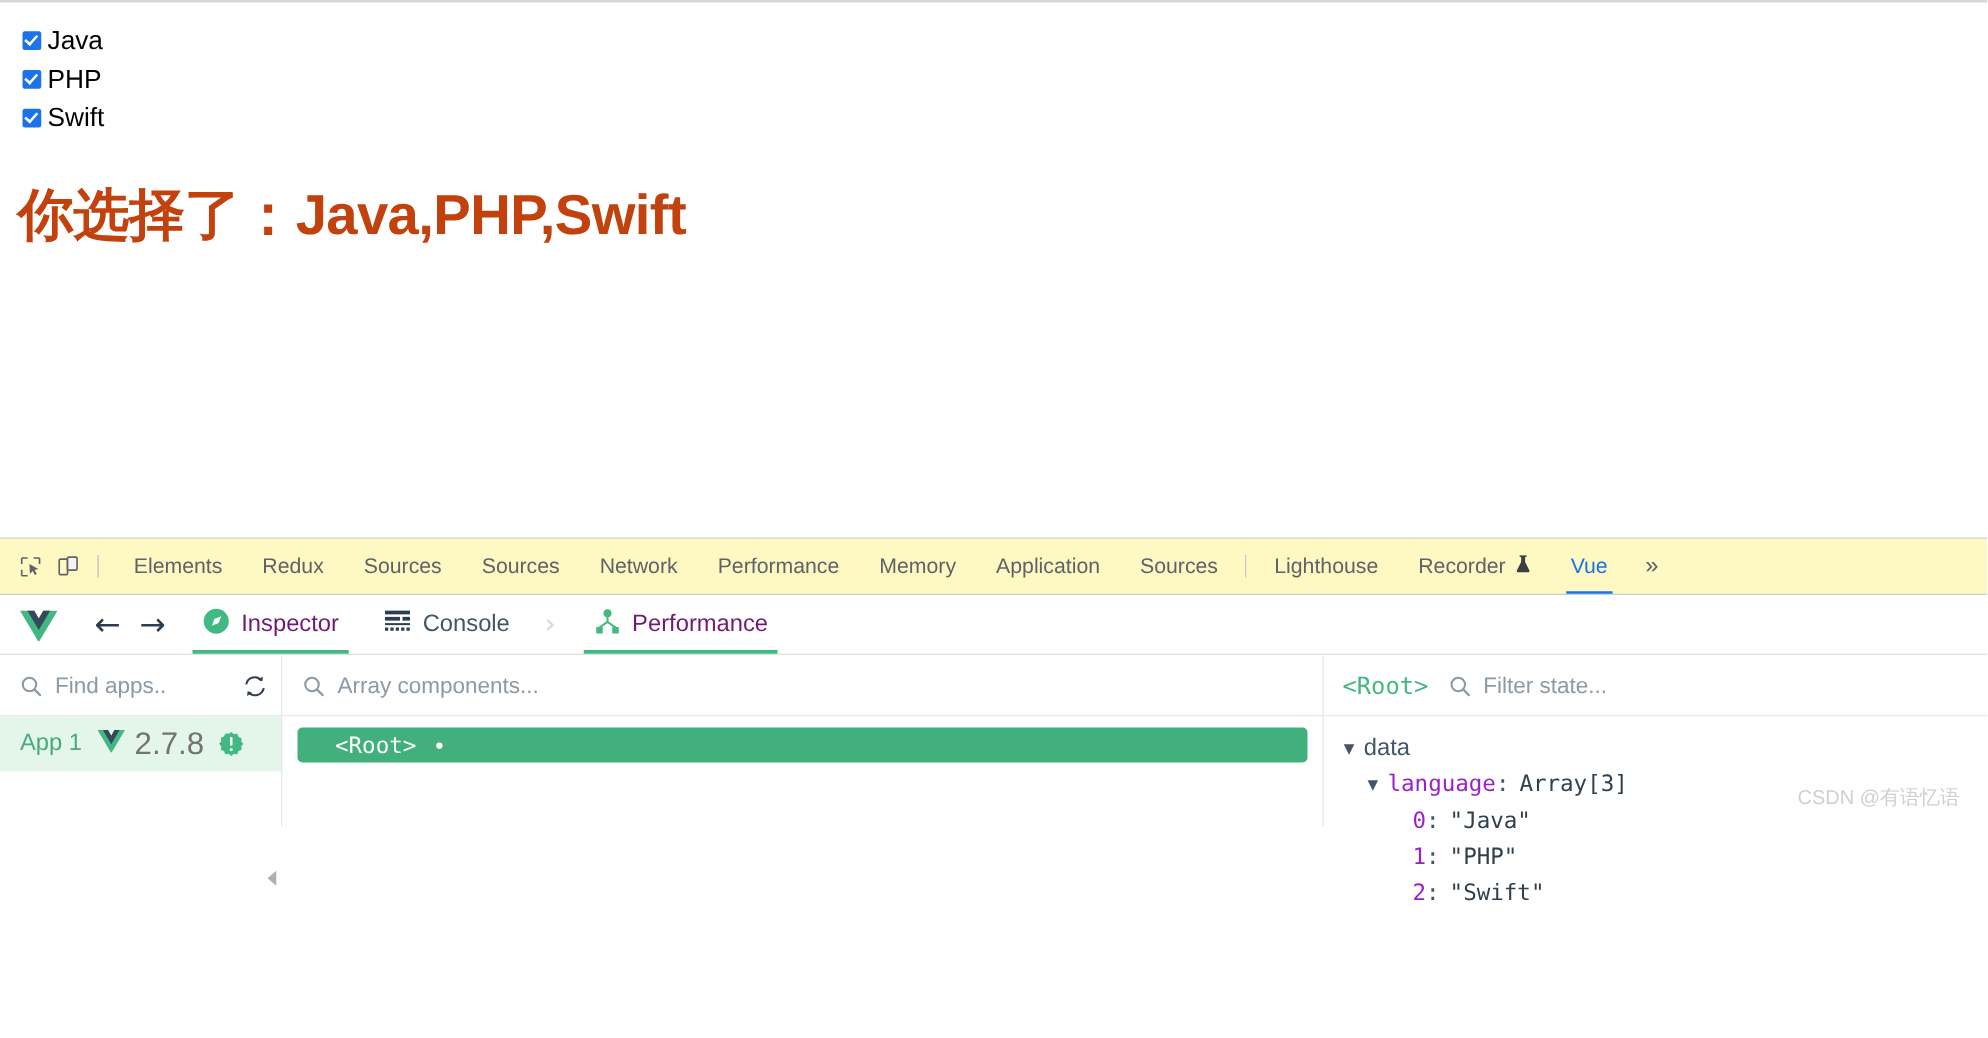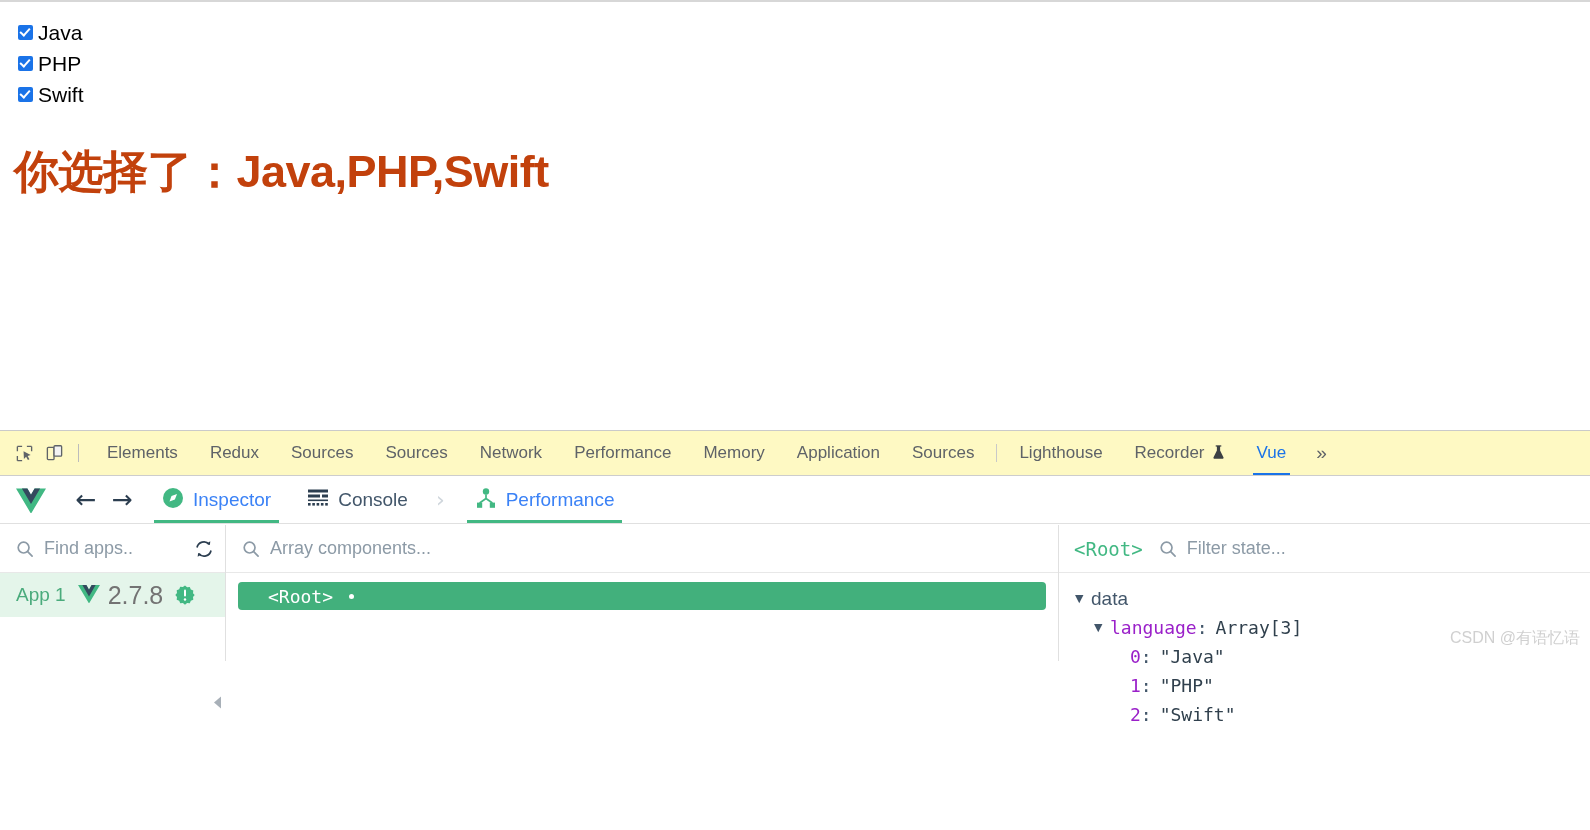--- a/index.html
+++ b/index.html
@@ -157,21 +157,21 @@
     height: 47px;
     padding: 0 14px;
     position: relative;
     margin-left: 8px;
   }
   .vt-item .vt-label {
     font-size: 19px;
     margin-left: 9px;
     white-space: nowrap;
   }
-  .vt-item.green .vt-label { color: #3b82f6; }
+  .vt-item.green .vt-label { color: #701a75; }
   .vt-item.dark .vt-label { color: #42566a; }
   .vt-item.green::after {
     content: "";
     position: absolute;
     left: 6px; right: 6px; bottom: 0;
     height: 3px;
     background: #42b883;
   }
   .vt-chevron {
     color: #cfd6dc;
@@ -302,21 +302,21 @@
     color: #30404d;
     font-family: "DejaVu Sans Mono", monospace;
     font-size: 18px;
     margin-left: 8px;
   }
   .indent-1 { padding-left: 19px; }
   .indent-2 { padding-left: 55px; }
 
   .watermark {
     position: absolute;
-    right: 10px; bottom: 12px;
+    right: 22px; bottom: 12px;
     font-size: 16px;
     color: #d0d0d0;
     white-space: nowrap;
   }
 </style>
 </head>
 <body>
 
 <div id="page">
 

